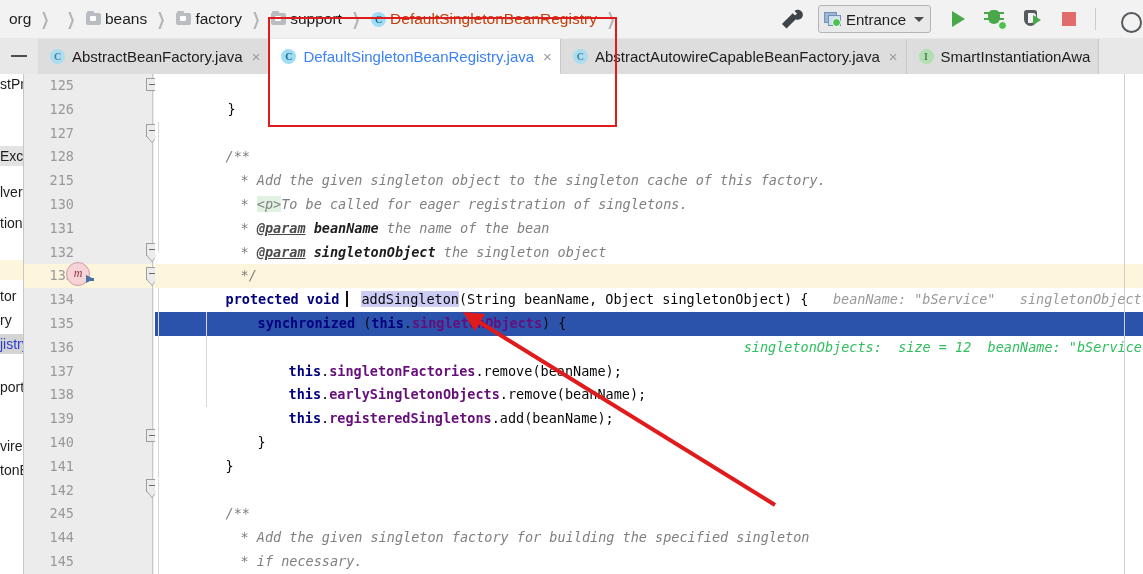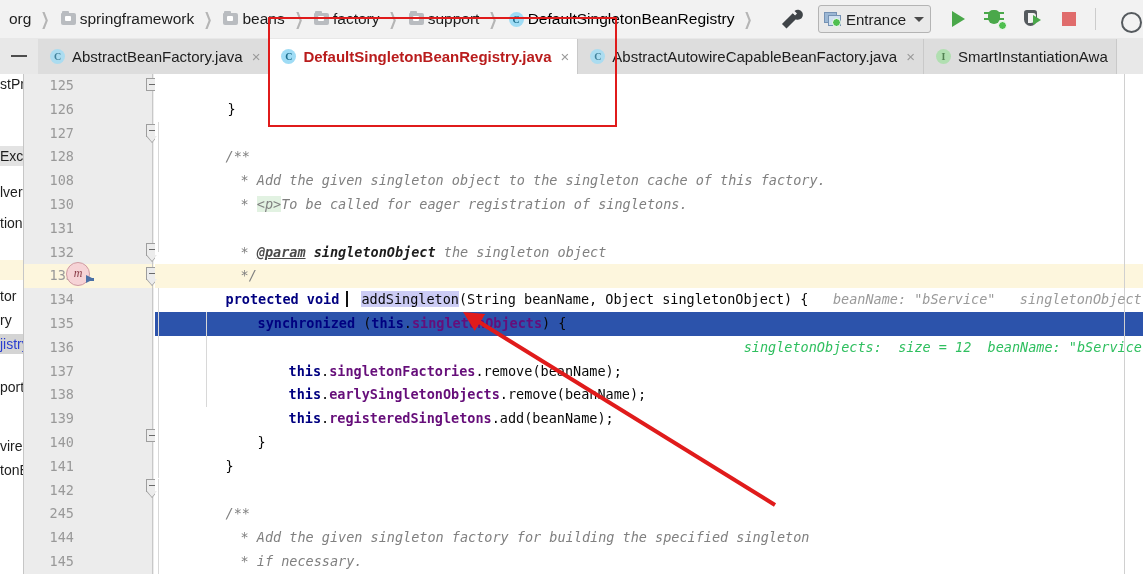--- a/index.html
+++ b/index.html
@@ -35,21 +35,21 @@
   }
   .crumb {
     display: flex;
     align-items: center;
     height: 38px;
     padding: 0 1px 0 3px;
     font-size: 15.5px;
     color: #1d1d1d;
     white-space: nowrap;
   }
-  .crumb.is-class .crumb-text { color: #000000; }
+  .crumb.is-class .crumb-text { color: #c2410c; }
   .crumb-text { margin-left: 4px; }
   .crumb-sep {
     color: #b5b5b5;
     font-size: 17px;
     margin: 0 5px 0 6px;
     transform: scaleX(0.6);
     display: inline-block;
   }
   .ic-folder {
     width: 15px; height: 12px;
@@ -230,21 +230,21 @@
     font-size:15px;
     color:#1d1d1d;
     background:#dddddd;
     border-right:1px solid #c9c9c9;
     white-space:nowrap;
     flex:0 0 auto;
   }
   .tab.active {
     background:#ffffff;
   }
-  .tab.active .tab-label { color:#b91c1c;font-weight:bold; }
+  .tab.active .tab-label { color:#3b82f6; }
   .tab .tab-icon { margin-right:7px; opacity:0.8; }
   .tab.active .tab-icon { opacity:1; }
   .tab-label { }
   .tab-close {
     margin-left:9px;
     color:#9a9a9a;
     font-size:15px;
     line-height:1;
   }
 
@@ -452,24 +452,20 @@
 <body>
 
 <div class="navbar">
   <div class="crumbs">
 
     <div class="crumb">
       <span class="crumb-text">org</span>
     </div>
     <span class="crumb-sep">❯</span>
 
-    <div class="crumb">
-      <span class="ic-folder"></span>
-      <span class="crumb-text">springframework</span>
-    </div>
     <span class="crumb-sep">❯</span>
 
     <div class="crumb">
       <span class="ic-folder"></span>
       <span class="crumb-text">beans</span>
     </div>
     <span class="crumb-sep">❯</span>
 
     <div class="crumb">
       <span class="ic-folder"></span>
@@ -575,21 +571,21 @@
 </div>
 
 <div class="gutter">
   <div class="gutter-hl" style="top:190.4px;"></div>
   <div class="fold-line"></div>
 
   <div class="gutter-num" style="top:0px;">125</div>
   <div class="gutter-num" style="top:23.8px;">126</div>
   <div class="gutter-num" style="top:47.6px;">127</div>
   <div class="gutter-num" style="top:71.4px;">128</div>
-  <div class="gutter-num" style="top:95.2px;">108</div>
+  <div class="gutter-num" style="top:95.2px;">215</div>
   <div class="gutter-num" style="top:119px;">130</div>
   <div class="gutter-num" style="top:142.8px;">131</div>
   <div class="gutter-num" style="top:166.6px;">132</div>
   <div class="gutter-num" style="top:190.4px;">133</div>
   <div class="gutter-num" style="top:214.2px;">134</div>
   <div class="gutter-num" style="top:238px;">135</div>
   <div class="gutter-num" style="top:261.8px;">136</div>
   <div class="gutter-num" style="top:285.6px;">137</div>
   <div class="gutter-num" style="top:309.4px;">138</div>
   <div class="gutter-num" style="top:333.2px;">139</div>
@@ -648,20 +644,23 @@
   </div>
 
   <div class="cline" style="top:71.4px; left:53px;">
     <span class="cmt">* Add the given singleton object to the singleton cache of this factory.</span>
   </div>
 
   <div class="cline" style="top:95.2px; left:53px;">
     <span class="cmt">* </span><span class="tag">&lt;p&gt;</span><span class="cmt">To be called for eager registration of singletons.</span>
   </div>
 
+  <div class="cline" style="top:119px; left:53px;">
+    <span class="cmt">* </span><span class="pm">@param</span><span class="cmt"> </span><span class="pmv">beanName</span><span class="cmt"> the name of the bean</span>
+  </div>
 
   <div class="cline" style="top:142.8px; left:53px;">
     <span class="cmt">* </span><span class="pm">@param</span><span class="cmt"> </span><span class="pmv">singletonObject</span><span class="cmt"> the singleton object</span>
   </div>
 
   <div class="cline" style="top:166.6px; left:53px;">
     <span class="cmt">*/</span>
   </div>
 
   <div class="cline" style="top:190.4px; left:38px;">

